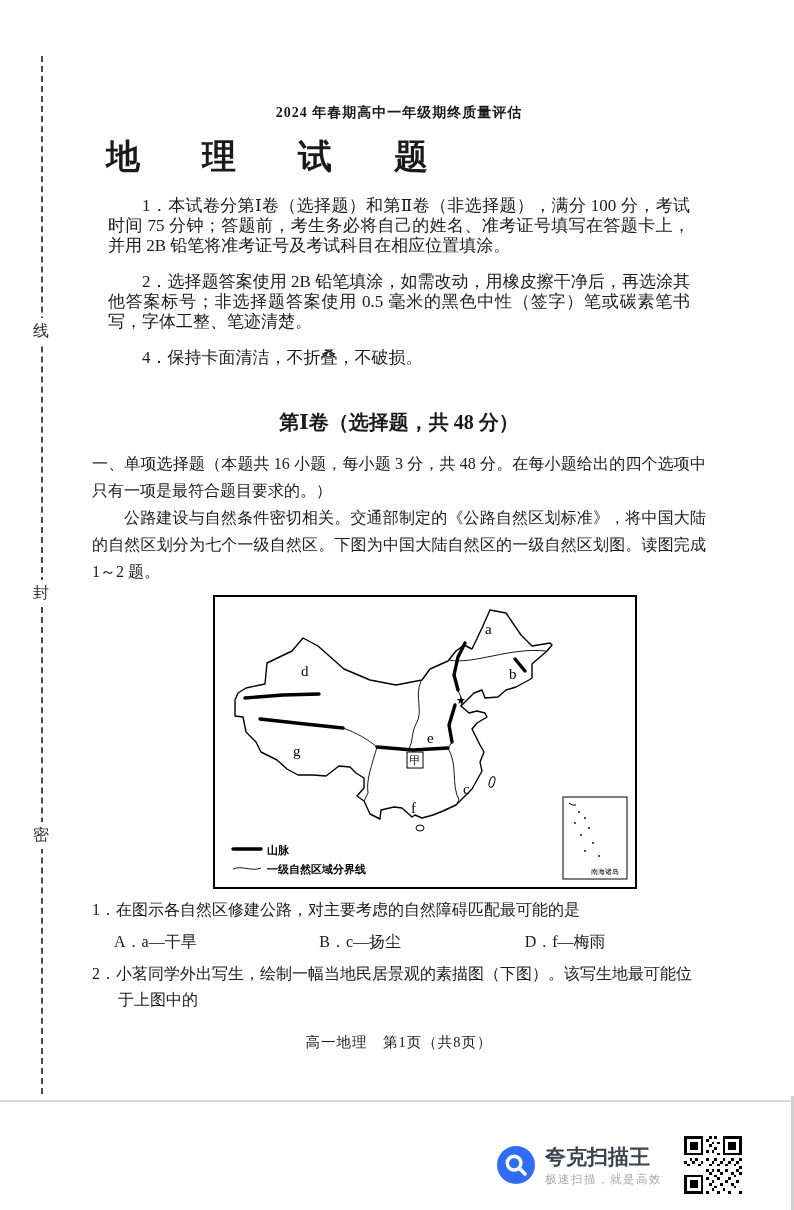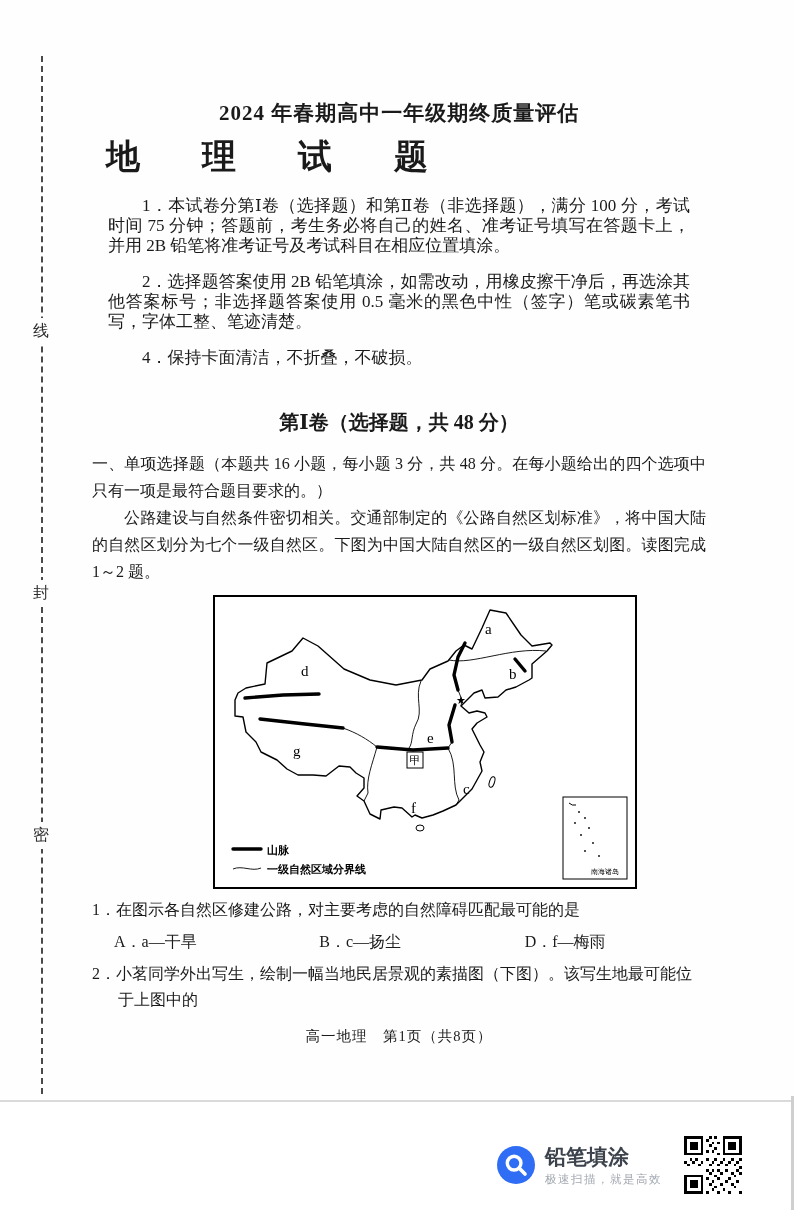--- a/index.html
+++ b/index.html
@@ -9,33 +9,33 @@
     background:#ffffff; color:#1a1a1a;
     font-family:"Liberation Serif","DejaVu Serif",serif;
   }
   .page {
     position:absolute; left:0; top:0; width:794px; height:1102px;
     background:#fefefe; border-bottom:2px solid #dadada;
     padding:100px 88px 0 92px;
   }
   .binding-line { position:absolute; left:41px; top:56px; height:1038px; border-left:2px dashed #4a4a4a; }
   .seal-char { position:absolute; left:31px; width:20px; text-align:center; font-size:16px; color:#2d2d2d; background:#fefefe; padding:3px 0; }
-  .title { text-align:center; font-size:21px; font-weight:700; margin:0; letter-spacing:1px; line-height:26px; }
+  .title { text-align:center; font-size:14px; font-weight:700; margin:0; letter-spacing:1px; line-height:26px; }
   .subtitle { text-align:left; font-size:34px; font-weight:700; margin:8px 0 0; letter-spacing:14px; text-indent:14px; line-height:46px; }
   .notes-header { font-size:16px; font-weight:700; margin-top:10px; line-height:24px; }
   .note { margin:16px; font-size:17px; line-height:20px; text-align:justify; text-indent:2em; }
   .section-title { text-align:center; font-size:20px; font-weight:700; margin:40px 0 14px; line-height:28px; }
   .type-header { font-weight:400; font-size:16px; line-height:27px; text-align:justify; margin:0; }
   .intro { font-size:16px; line-height:27px; text-align:justify; text-indent:2em; margin:0; }
   .map-figure { width:424px; margin:10px 0 8px 121px; border:2px solid #000; background:#fff; }
   .map-svg { display:block; width:420px; height:290px; }
   .question { font-size:16px; line-height:26px; margin:6px 0 0; padding-left:26px; text-indent:-26px; }
   .options { display:flex; width:616px; margin:6px 0 2px 22px; font-size:16px; line-height:26px; }
   .options span { flex:1; }
-  .page-footer { text-align:center; font-size:14.5px; margin-top:14px; letter-spacing:1px; }
+  .page-footer { text-align:center; font-size:14.5px; margin-top:20px; letter-spacing:1px; }
   
   svg text { font-family:"Liberation Serif",serif; fill:#000; }
   .outline { fill:none; stroke:#000; stroke-width:1.4; stroke-linejoin:round; }
   .thin { fill:none; stroke:#000; stroke-width:0.9; }
   .thick { fill:none; stroke:#000; stroke-width:3.4; stroke-linecap:round; stroke-linejoin:round; }
   .region-label { font-size:15px; }
   .star { font-size:11px; }
   .jia-box { fill:none; stroke:#000; stroke-width:1; }
   .jia { font-size:11px; }
   .legend-text { font-size:11px; font-weight:bold; }
@@ -157,21 +157,21 @@
 
 <div class="right-edge"></div>
 
 <div class="scanner-bar">
   <svg class="scan-logo" viewBox="0 0 40 40">
     <circle cx="20" cy="20" r="20" fill="#2f6ef4"></circle>
     <circle cx="18" cy="18" r="7.2" fill="none" stroke="#ffffff" stroke-width="3.6"></circle>
     <line x1="23.5" y1="23.5" x2="29.5" y2="29.5" stroke="#ffffff" stroke-width="3.8" stroke-linecap="round"></line>
   </svg>
   <div class="brand-block">
-    <div class="brand-name">铅笔填涂</div>
+    <div class="brand-name">夸克扫描王</div>
     <div class="brand-tagline">极速扫描，就是高效</div>
   </div>
   <svg class="qr" viewBox="0 0 21 21" shape-rendering="crispEdges">
     <rect x="0" y="0" width="21" height="21" fill="#fff"></rect>
     <g fill="#000">
       <rect x="0" y="0" width="7" height="7"></rect>
         <rect x="14" y="0" width="7" height="7"></rect>
         <rect x="0" y="14" width="7" height="7"></rect>
     </g>
     <g fill="#fff">

